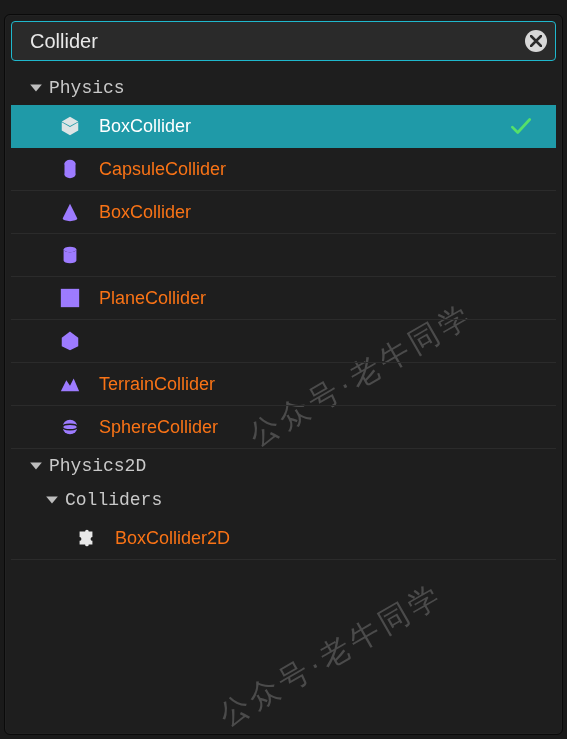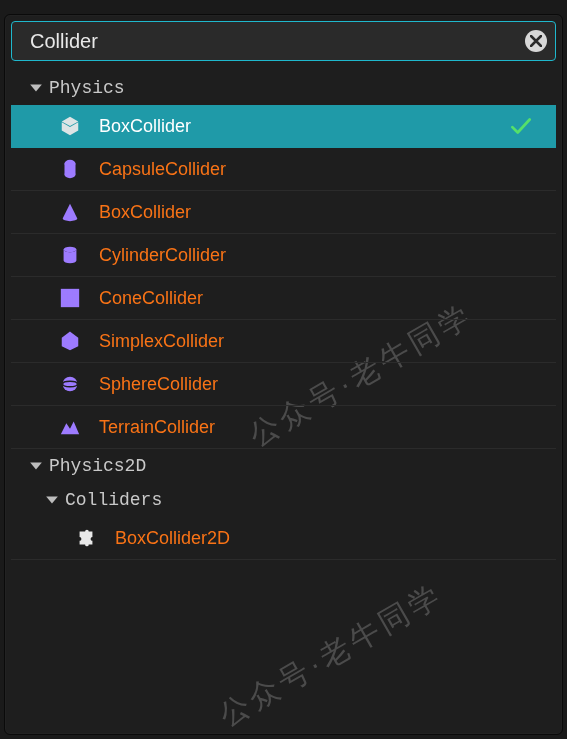--- a/index.html
+++ b/index.html
@@ -196,60 +196,58 @@
         <span class="item-label">BoxCollider</span>
       </div>
 
       <div class="item">
         <span class="item-icon">
           <svg width="22" height="22" viewBox="0 0 24 24">
               <ellipse class="purple" cx="12" cy="6" rx="7" ry="3"></ellipse>
               <path class="purple" d="M5 6 L5 18 A7 3 0 0 0 19 18 L19 6 A7 3 0 0 1 5 6 Z"></path>
             </svg>
         </span>
-        <span class="item-label">CylinderCollider</span>
       </div>
 
       <div class="item">
         <span class="item-icon">
           <svg width="22" height="22" viewBox="0 0 24 24">
               <rect class="purple" x="3" y="3" width="18" height="18" fill="none" stroke="#9d7bff" stroke-width="2"></rect>
               <path stroke="#9d7bff" stroke-width="1.5" d="M3 9 H21 M3 15 H21 M9 3 V21 M15 3 V21"></path>
             </svg>
         </span>
-        <span class="item-label">ConeCollider</span>
+        <span class="item-label">PlaneCollider</span>
       </div>
 
 
       <div class="item">
         <span class="item-icon">
           <svg width="22" height="22" viewBox="0 0 24 24">
               <path class="purple" d="M12 3 L20 9 L20 17 L12 21 L4 17 L4 9 Z" fill="none" stroke="#9d7bff" stroke-width="2"></path>
             </svg>
         </span>
-        <span class="item-label">SimplexCollider</span>
+      </div>
+
+      <div class="item">
+        <span class="item-icon">
+          <svg width="22" height="22" viewBox="0 0 24 24">
+              <path class="purple" d="M2 20 L8 8 L12 14 L16 6 L22 20 Z"></path>
+            </svg>
+        </span>
+        <span class="item-label">TerrainCollider</span>
       </div>
 
       <div class="item">
         <span class="item-icon">
           <svg width="22" height="22" viewBox="0 0 24 24">
               <circle class="purple" cx="12" cy="12" r="8"></circle>
               <ellipse cx="12" cy="12" rx="8" ry="3" fill="none" stroke="#1e1e1e" stroke-width="1.5"></ellipse>
             </svg>
         </span>
         <span class="item-label">SphereCollider</span>
-      </div>
-
-      <div class="item">
-        <span class="item-icon">
-          <svg width="22" height="22" viewBox="0 0 24 24">
-              <path class="purple" d="M2 20 L8 8 L12 14 L16 6 L22 20 Z"></path>
-            </svg>
-        </span>
-        <span class="item-label">TerrainCollider</span>
       </div>
 
     </div>
 
     <div class="group-header" style="">
       <svg class="chev" viewBox="0 0 12 12">
           <path d="M1 3 L6 9 L11 3 Z"></path>
         </svg>
       <span class="group-label">Physics2D</span>
     </div>

